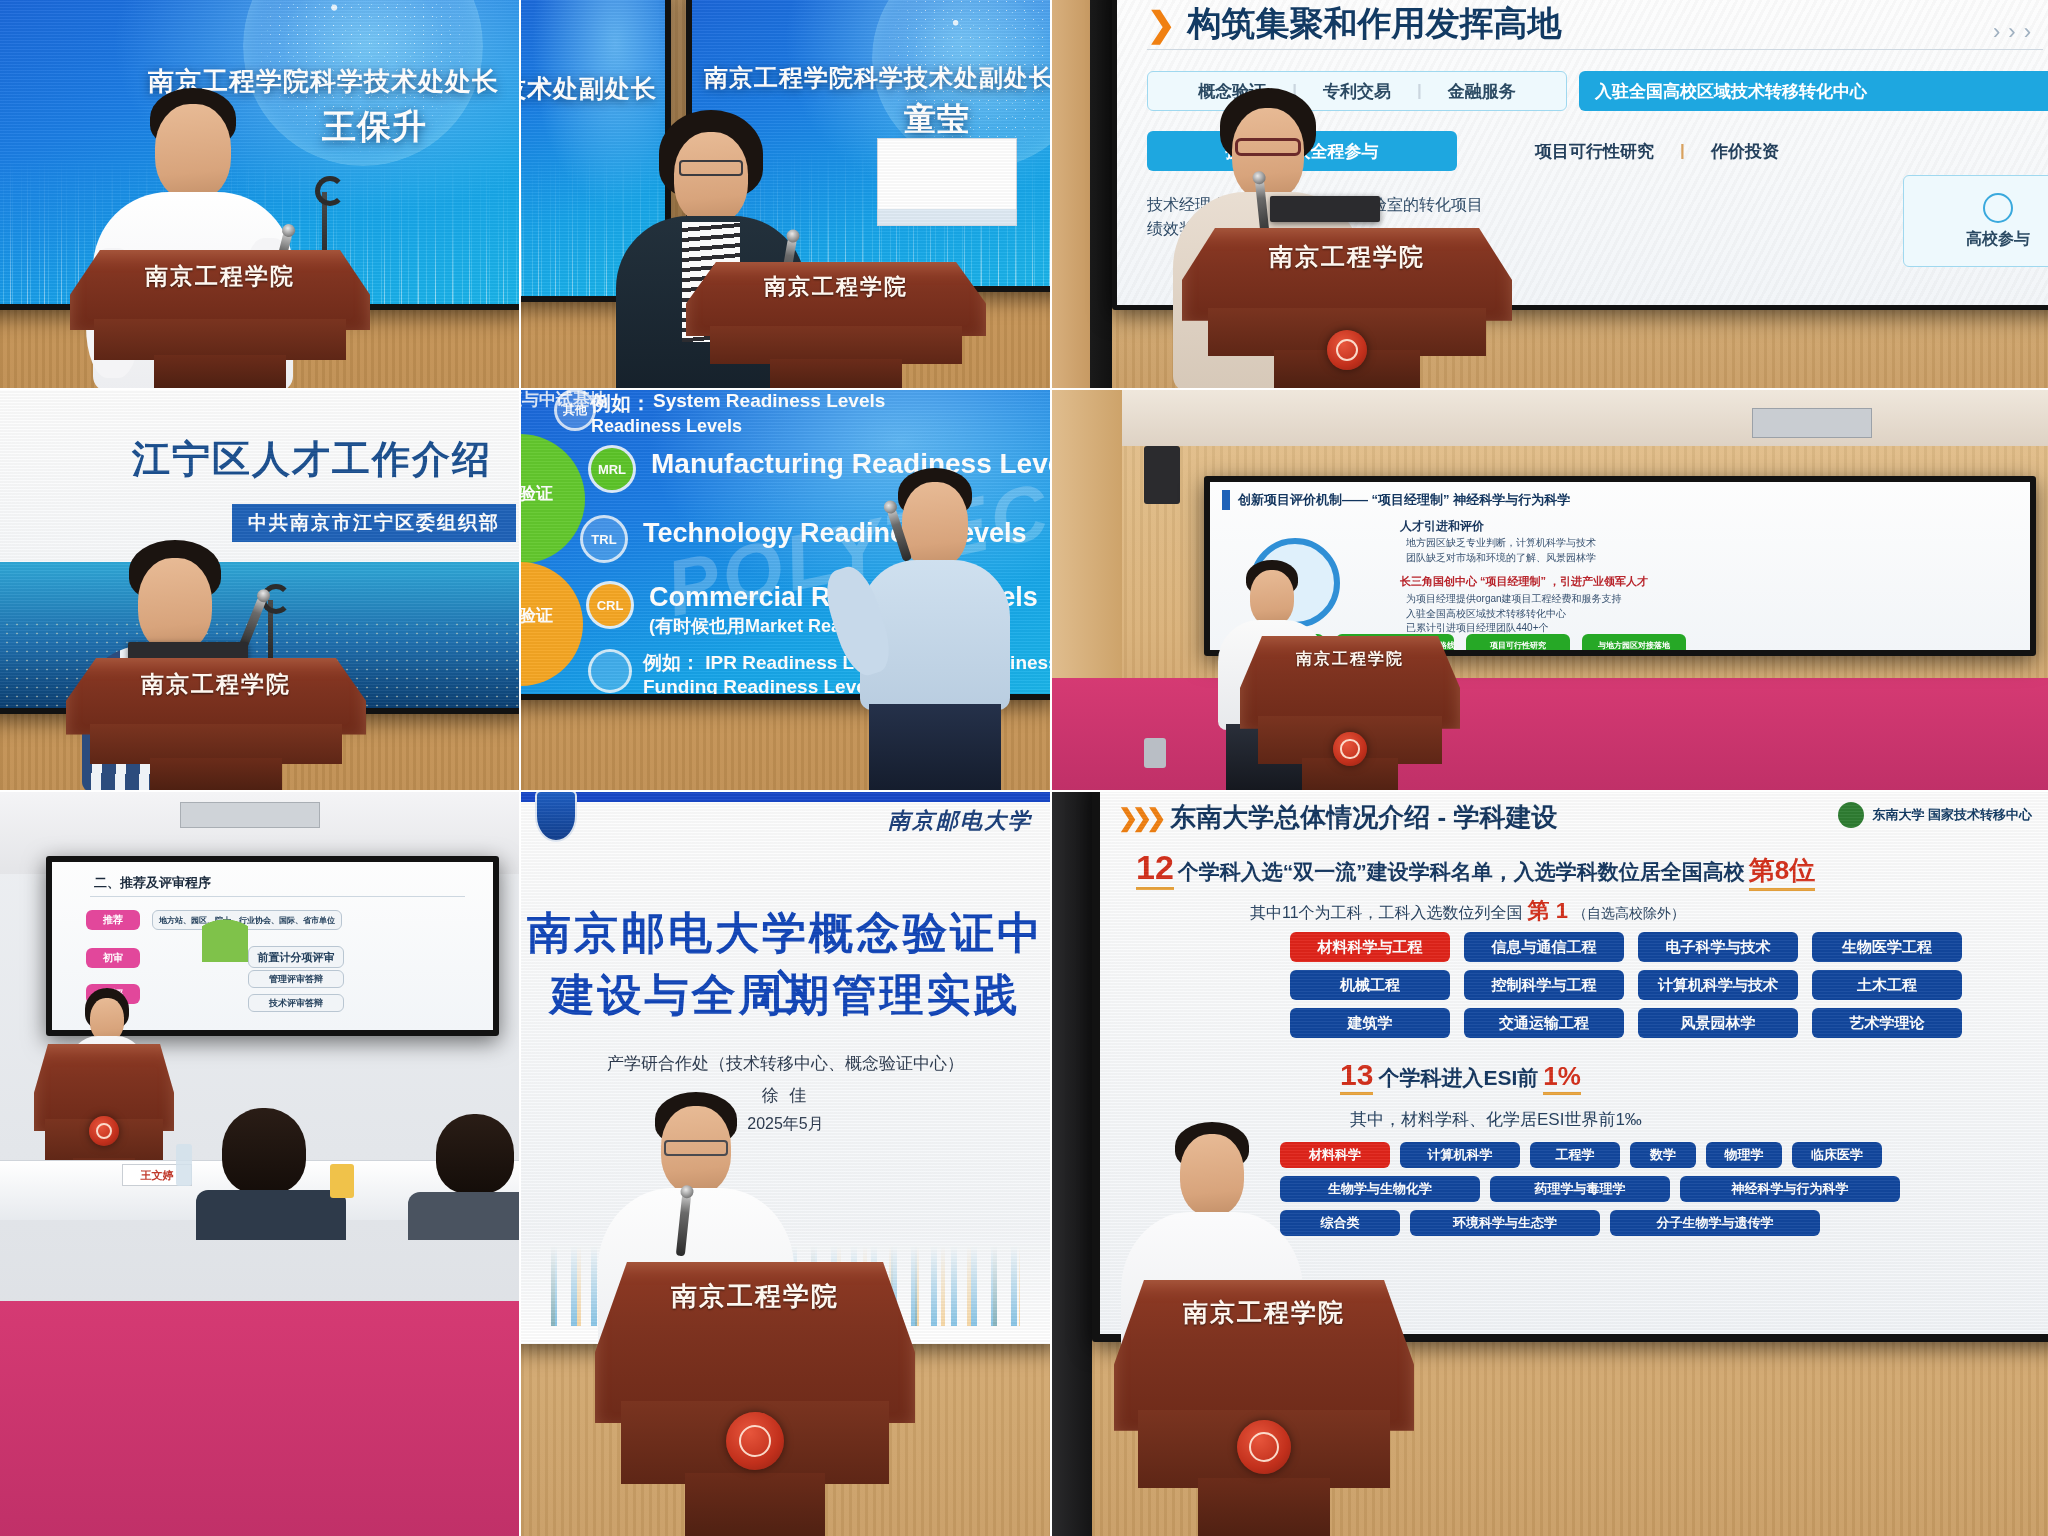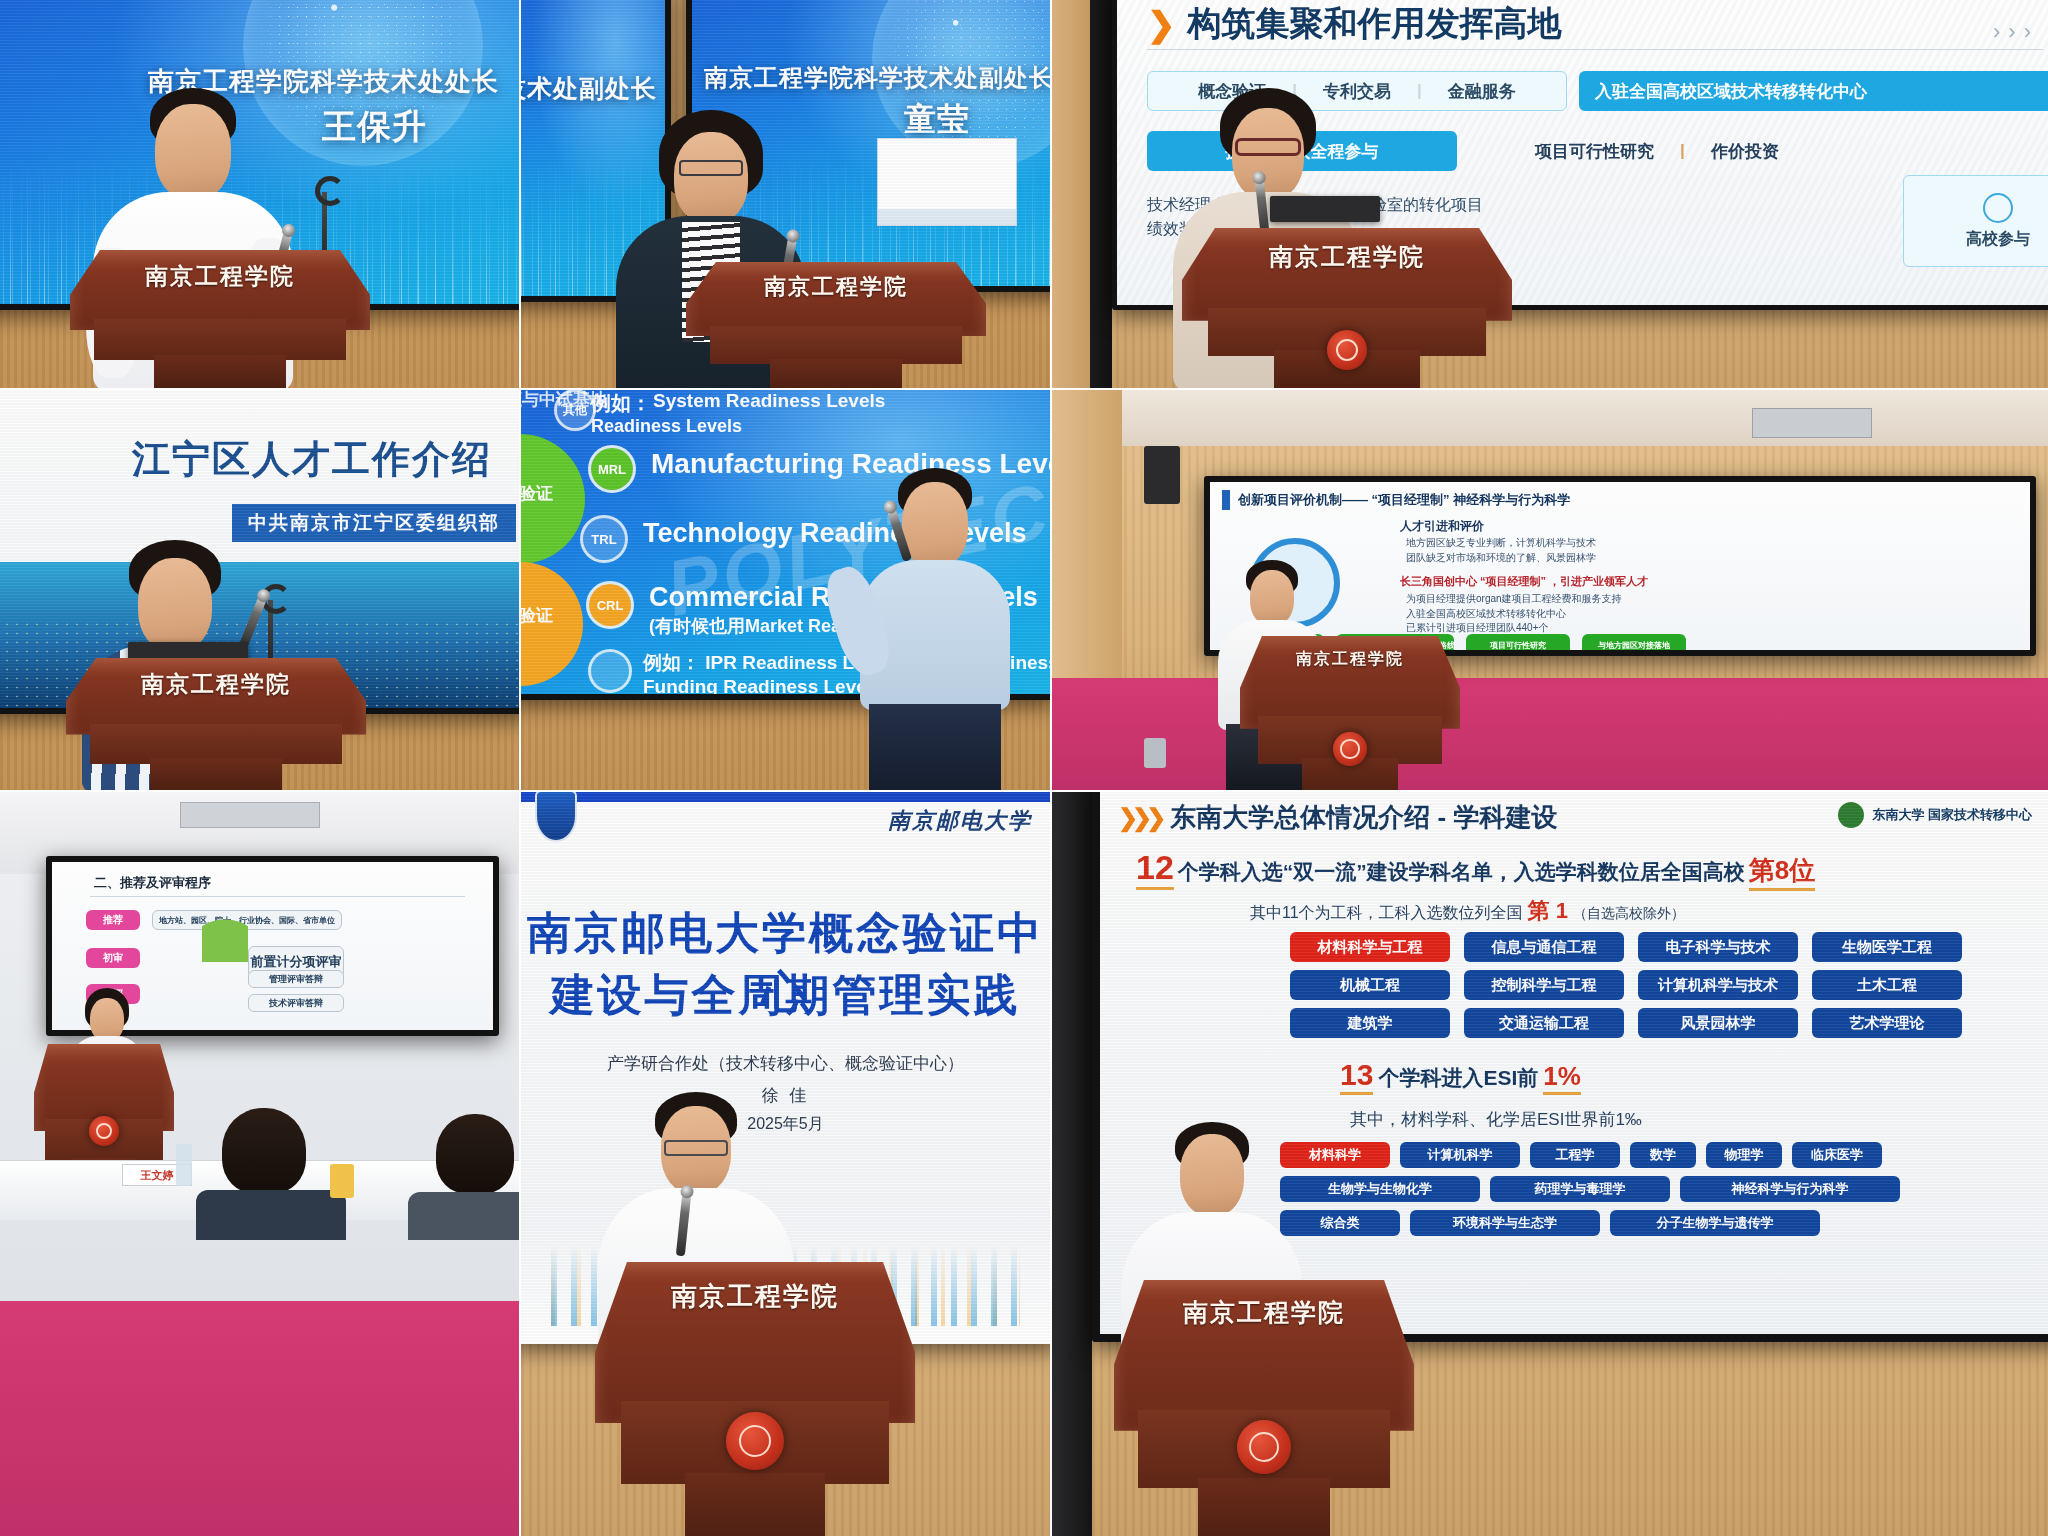--- a/index.html
+++ b/index.html
@@ -485,21 +485,21 @@
     </div>
     <div class="carpet" style="height:32%;"></div>
 
     <div class="screen screen-white" style="left:46px;top:64px;right:20px;height:180px;border-width:6px;">
       <div style="position:absolute;left:42px;top:12px;font-size:13px;font-weight:bold;color:#1c2b3d;">二、推荐及评审程序</div>
       <div class="hairline" style="left:38px;right:28px;top:34px;"></div>
       <div class="pill pill-pink" style="left:34px;top:48px;width:54px;height:20px;font-size:10px;">推荐</div>
       <div class="pill pill-pink" style="left:34px;top:86px;width:54px;height:20px;font-size:10px;">初审</div>
       <div class="pill pill-pink" style="left:34px;top:122px;width:54px;height:20px;font-size:10px;">初评</div>
       <div class="pill pill-grey" style="left:100px;top:48px;width:190px;height:20px;font-size:8px;">地方站、园区、院士、行业协会、国际、省市单位</div>
-      <div class="pill pill-grey" style="left:196px;top:84px;width:96px;height:32px;font-size:13px;">前置计分项评审</div>
+      <div class="pill pill-grey" style="left:196px;top:84px;width:96px;height:22px;font-size:11px;">前置计分项评审</div>
       <div class="pill pill-grey" style="left:196px;top:108px;width:96px;height:18px;font-size:9px;">管理评审答辩</div>
       <div class="pill pill-grey" style="left:196px;top:132px;width:96px;height:18px;font-size:9px;">技术评审答辩</div>
       <div style="position:absolute;left:150px;top:36px;width:46px;height:64px;background:radial-gradient(circle at 50% 100%, #7fc24a 0 62%, transparent 63%);"></div>
     </div>
 
     <div class="person" style="left:52px;top:196px;width:110px;height:130px;">
       <div class="hair" style="top:0;width:44px;height:42px;"></div>
       <div class="head" style="top:10px;width:34px;height:44px;"></div>
       <div class="torso" style="top:48px;width:78px;height:84px;background:linear-gradient(180deg,#f6f6f8,#dfe2e6);"></div>
     </div>

